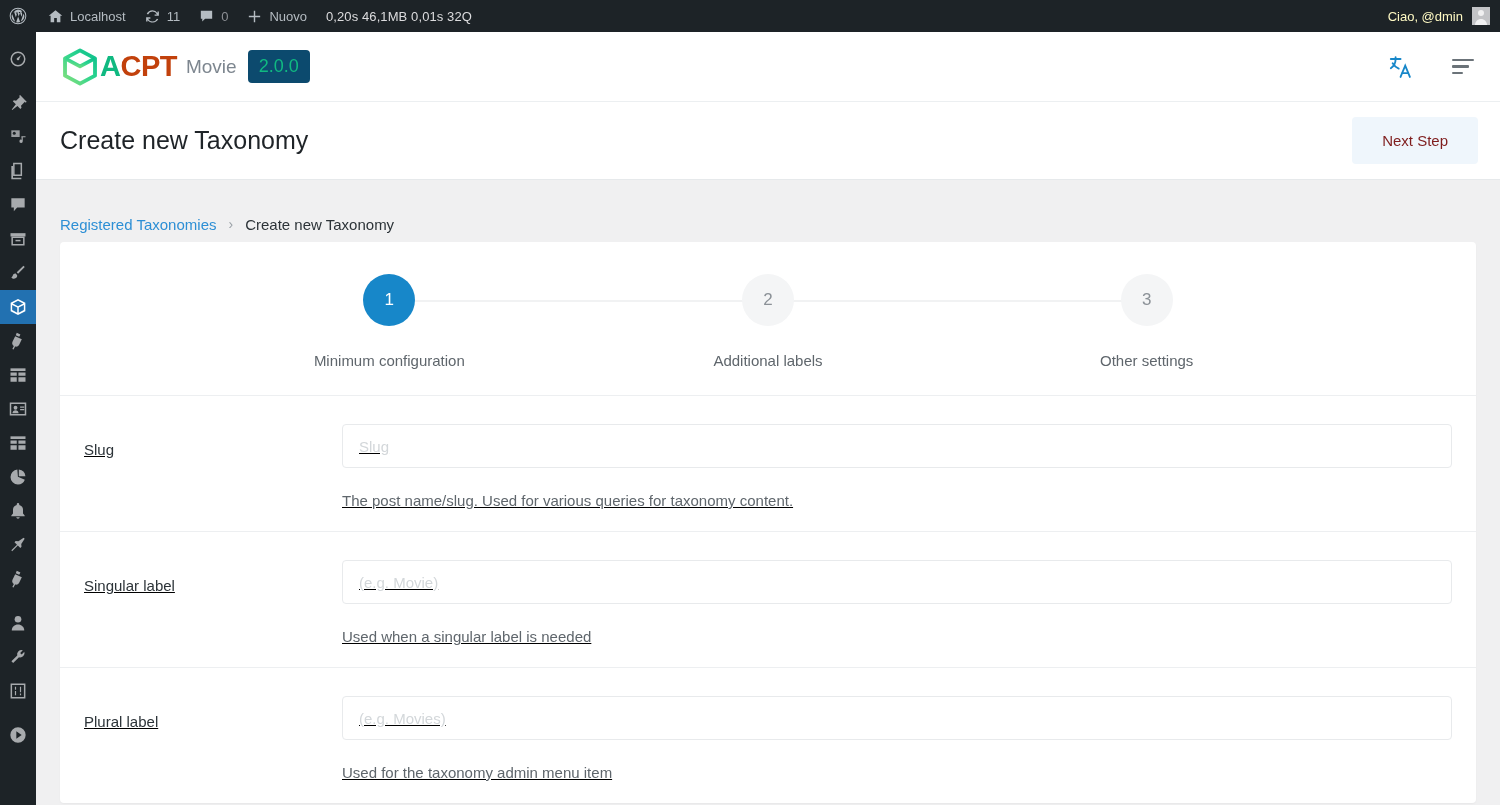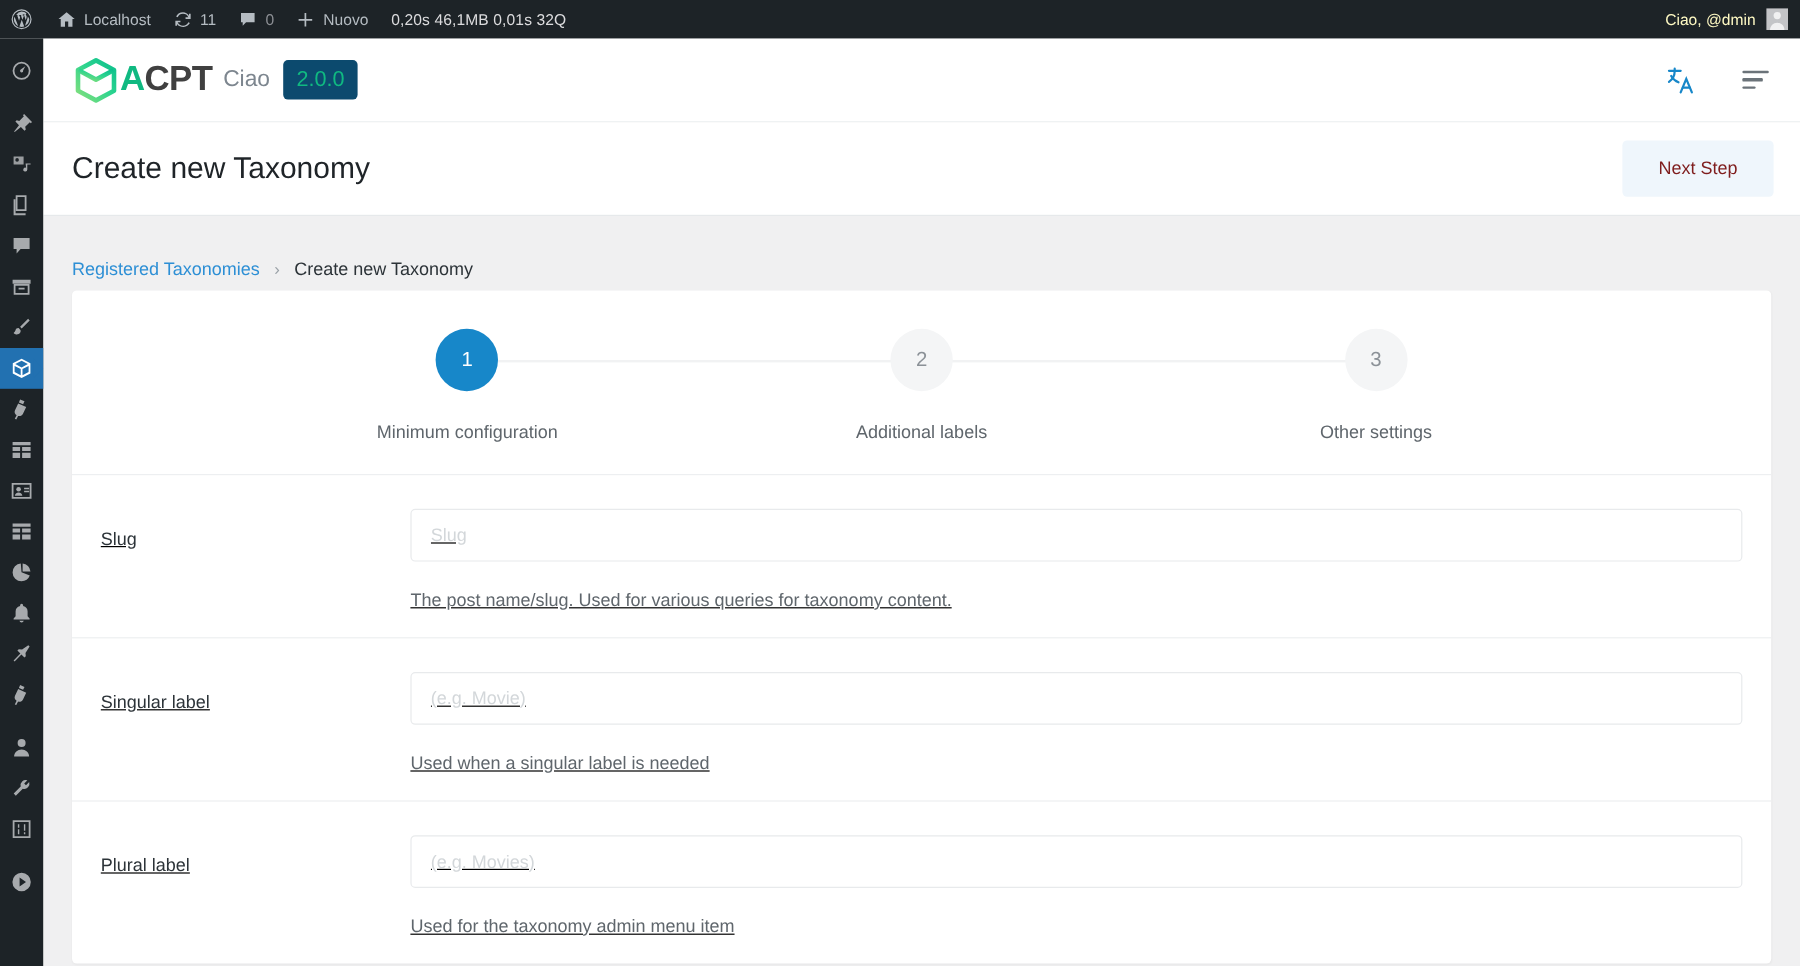--- a/index.html
+++ b/index.html
@@ -73,21 +73,21 @@
   
   .app-header {
     height: 70px; background: #fff;
     display: flex; align-items: center;
     padding: 0 22px 0 24px;
     border-bottom: 1px solid #eceff1;
   }
   .brand { display: flex; align-items: center; gap: 0; }
   .brand-cube { width: 40px; height: 40px; display: block; }
   .brand-a { font-size: 29px; font-weight: 700; color: #10b981; letter-spacing: -0.5px; }
-  .brand-cpt { font-size: 29px; font-weight: 700; color: #404040; letter-spacing: -0.5px; }
+  .brand-cpt { font-size: 29px; font-weight: 700; color: #c2410c; letter-spacing: -0.5px; }
   .brand-lite { font-size: 19px; color: #7d868f; margin-left: 9px; }
   .brand-ver {
     margin-left: 11px; background: #0c4a6e; color: #10b981;
     font-size: 18px; padding: 6px 11px; border-radius: 4px;
   }
   .header-right { margin-left: auto; display: flex; align-items: center; gap: 0; }
   .translate-ico { width: 26px; height: 26px; display: block; margin-right: 16px; }
   .lang-select {
     display: flex; align-items: center;
     width: 200px; height: 46px;
@@ -463,21 +463,21 @@
               <stop offset="1" stop-color="#0cbf8c"></stop>
             </linearGradient>
           </defs>
           <path d="M24 4L6 13.6v20.8L24 44l18-9.6V13.6z" fill="none" stroke="url(#cubeg)" stroke-width="4.6" stroke-linejoin="round"></path>
           <path d="M6.6 13.9L24 23.2l17.4-9.3" fill="none" stroke="url(#cubeg)" stroke-width="4.6" stroke-linejoin="round"></path>
           <path d="M24 23.6V43.4" fill="none" stroke="url(#cubeg)" stroke-width="4.6"></path>
         </svg>
       </span>
       <span class="brand-a">A</span>
       <span class="brand-cpt">CPT</span>
-      <span class="brand-lite">Ciao</span>
+      <span class="brand-lite">Movie</span>
       <span class="brand-ver">2.0.0</span>
     </div>
 
     <div class="header-right">
       <span>
         <svg class="translate-ico" viewBox="0 0 24 24" fill="none" stroke="#1787c9" stroke-width="1.7" stroke-linecap="round">
           <path d="M2.6 4.6h9"></path>
           <path d="M7 3v1.8c0 3.6-1.9 6.6-4.4 8.3"></path>
           <path d="M4.3 8.6c1.4 2.4 3.4 4 5.6 4.9"></path>
           <path d="M11.6 21.2l4.3-10.4 4.3 10.4"></path>

